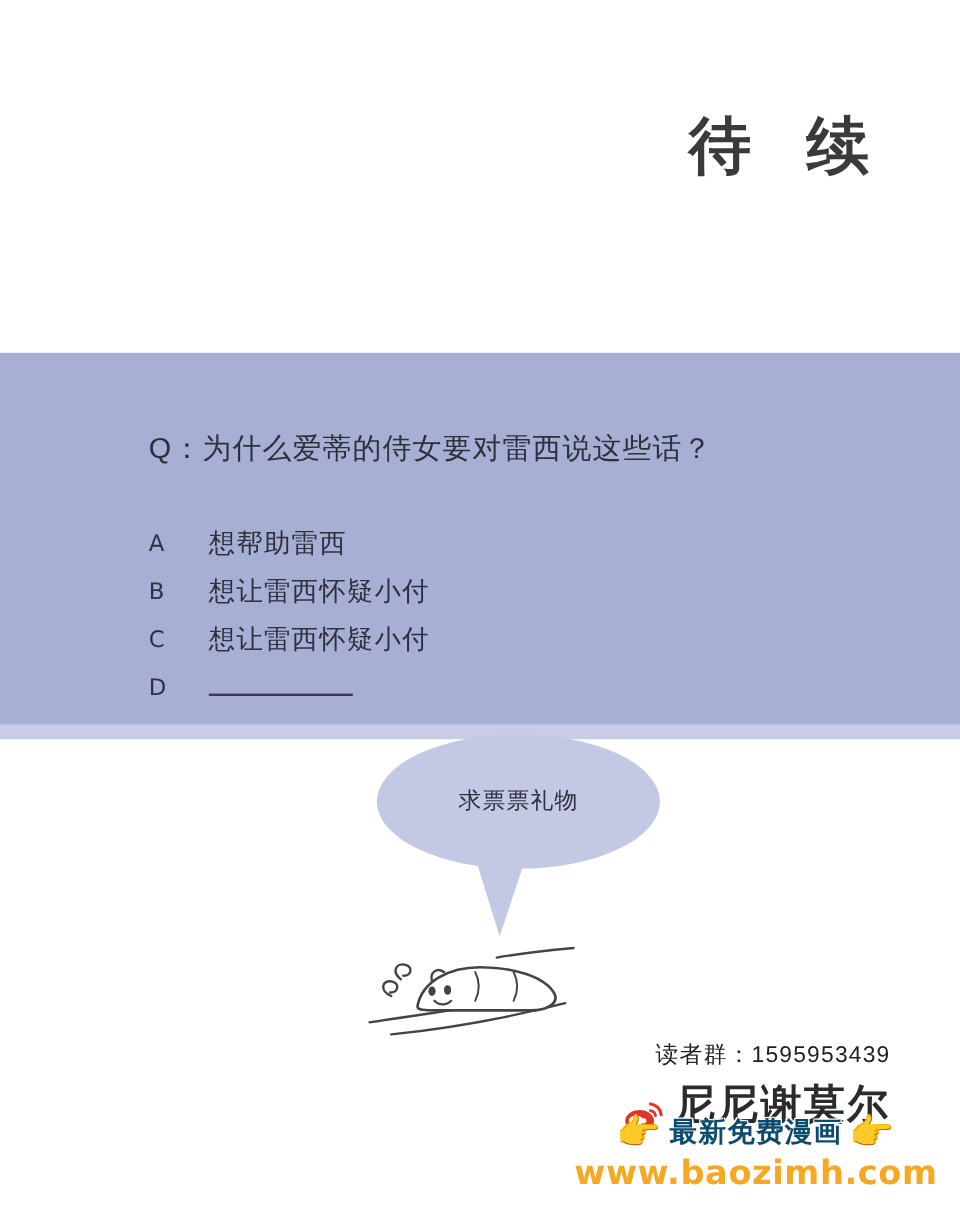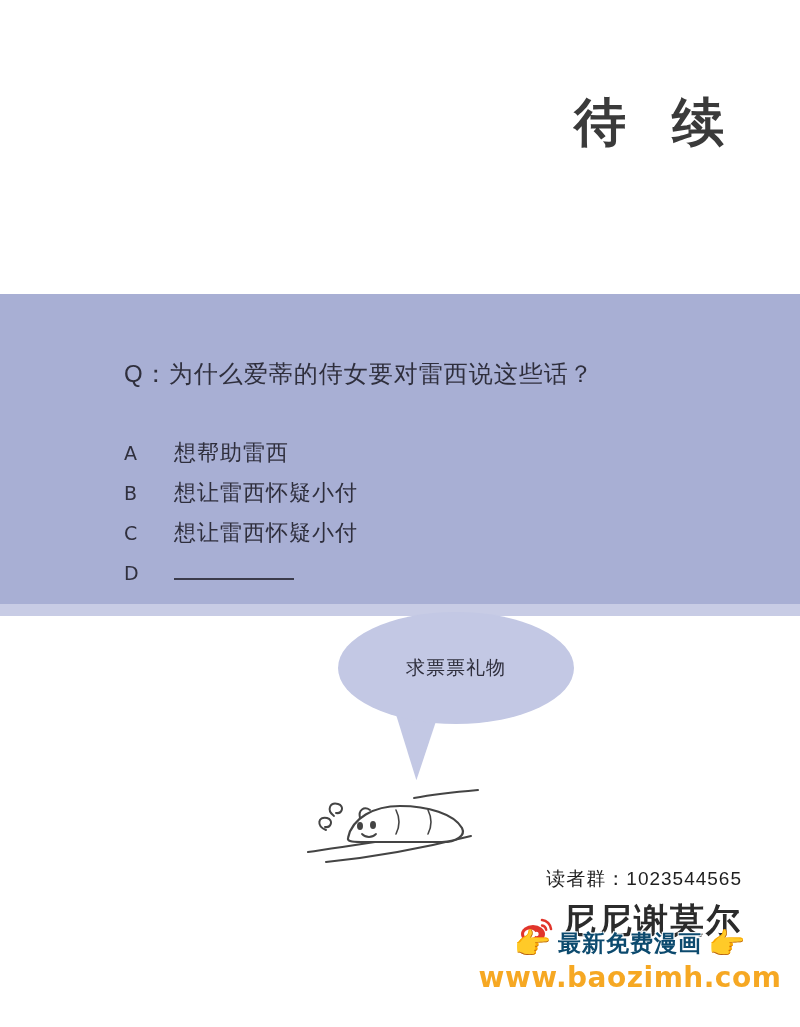--- a/index.html
+++ b/index.html
@@ -87,21 +87,21 @@
   .option-blank {
     display: inline-block;
     width: 120px;
     border-bottom: 2px solid #3b3b4b;
     height: 20px;
   }
 
   
   .bubble {
     position: absolute;
-    left: 338px;
+    left: 314px;
     top: 612px;
     width: 236px;
     height: 112px;
     background: #c3c8e4;
     border-radius: 50% / 50%;
     display: flex;
     flex-direction: column;
     align-items: center;
     justify-content: center;
   }
@@ -265,21 +265,21 @@
       <path d="M64 38 C62 30, 68 26, 74 30" stroke="#444" stroke-width="2" fill="none" stroke-linecap="round"></path>
 
       <ellipse cx="64" cy="46" rx="3" ry="4" fill="#444"></ellipse>
       <ellipse cx="77" cy="45" rx="3" ry="4" fill="#444"></ellipse>
       <path d="M66 54 C70 58, 76 58, 80 54" stroke="#444" stroke-width="1.8" fill="none" stroke-linecap="round"></path>
       <path d="M100 30 C104 38, 104 46, 100 54" stroke="#444" stroke-width="1.6" fill="none" stroke-linecap="round"></path>
       <path d="M132 30 C136 38, 136 46, 132 54" stroke="#444" stroke-width="1.6" fill="none" stroke-linecap="round"></path>
     </svg>
   </div>
 
-  <div class="reader-group">读者群：1023544565</div>
+  <div class="reader-group">读者群：1595953439</div>
 
   <div class="weibo-row">
     <span class="weibo-icon">
       <svg width="34" height="28" viewBox="0 0 34 28" xmlns="http://www.w3.org/2000/svg">
         <ellipse cx="13" cy="18" rx="12" ry="9" fill="#e1352b"></ellipse>
         <ellipse cx="10" cy="18" rx="6" ry="4.5" fill="#ffffff"></ellipse>
         <circle cx="16.5" cy="18" r="2.2" fill="#ffffff"></circle>
         <path d="M22 4 a10 10 0 0 1 9 9" stroke="#e1352b" stroke-width="2.6" fill="none" stroke-linecap="round"></path>
         <path d="M22 9.5 a5 5 0 0 1 4.2 4.2" stroke="#e1352b" stroke-width="2.4" fill="none" stroke-linecap="round"></path>
       </svg>

